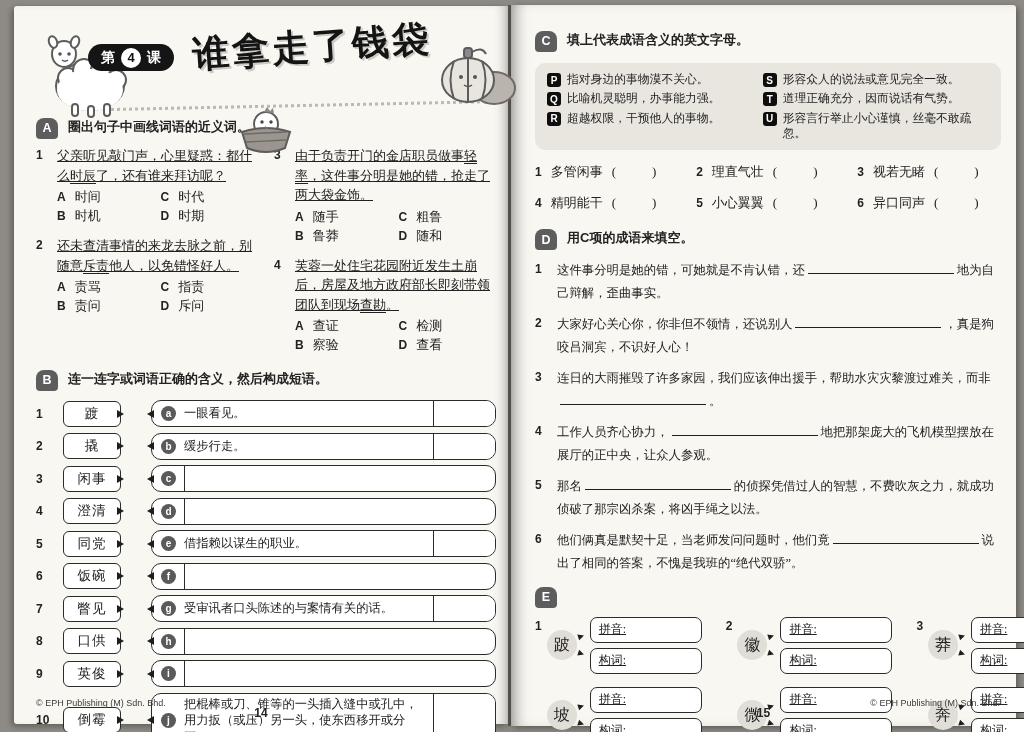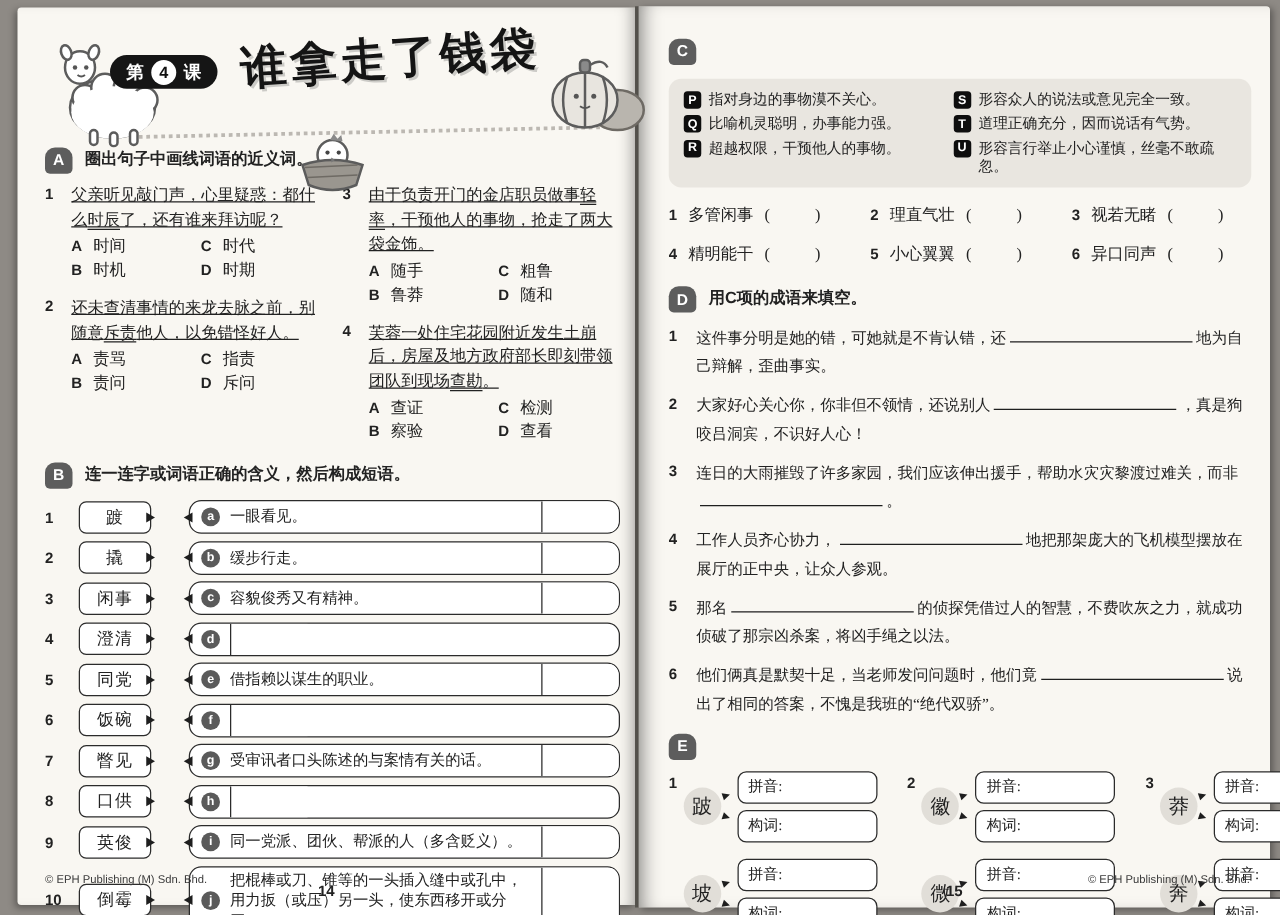--- a/index.html
+++ b/index.html
@@ -128,21 +128,21 @@
   .e-item { display:flex; gap:5px; }
   .e-num { font-family:"Liberation Sans", sans-serif; font-weight:bold; font-size:12px; padding-top:2px; }
   .e-pairs { display:flex; flex-direction:column; gap:13px; }
   .e-pair { display:flex; align-items:center; }
   .e-char { flex:none; width:30px; height:30px; border-radius:50%; background:#e1ded8;
     display:flex; align-items:center; justify-content:center; font-size:16px; }
   .e-arrows { display:flex; flex-direction:column; gap:12px; margin:0 3px 0 1px; }
   .ea { width:0; height:0; border:3.5px solid transparent; border-left:6px solid #1e1e1e; }
   .ea1 { transform:rotate(-18deg); }
   .ea2 { transform:rotate(18deg); }
-  .e-boxes { display:flex; flex-direction:column; gap:5px; }
+  .e-boxes { display:flex; flex-direction:column; gap:5px;text-decoration:underline; }
   .e-box { width:112px; height:26px; border:1.3px solid #2b2b2b; border-radius:7px; background:#fff;
     display:flex; align-items:center; padding-left:8px; font-size:12px; }
 
   .pr-pagenum { position:absolute; left:0; right:0; bottom:6px; text-align:center;
     font-family:"Liberation Sans", sans-serif; font-weight:bold; font-size:12px; }
   .pr-copy { position:absolute; right:16px; bottom:18px;
     font-family:"Liberation Sans", sans-serif; font-size:9px; color:#3a3a3a; }
 </style>
 </head>
 <body>
@@ -273,21 +273,21 @@
                     <span>斥问</span>
                   </div>
 
               </div>
             </div>
           </div>
 
           <div class="a-q">
             <span class="q-num">3</span>
             <div class="q-body">
-              <p class="q-text"><span>由于负责开门的金店职员做事</span><span class="u">轻率</span><span>，干预他人的事物，抢走了两大袋金饰。</span></p>
+              <p class="q-text"><span>由于负责开门的金店职员做事</span><span class="u">轻率</span><span>，这件事分明是她的错，抢走了两大袋金饰。</span></p>
               <div class="opts">
 
                   <div class="opt">
                     <span class="opt-letter">A</span>
                     <span>随手</span>
                   </div>
 
                   <div class="opt">
                     <span class="opt-letter">C</span>
                     <span>粗鲁</span>
@@ -381,21 +381,20 @@
             <div class="b-row">
               <span class="b-num">3</span>
               <span class="b-word">
                 <span>闲事</span>
                 <span class="tri-r"></span>
               </span>
               <div class="b-def-wrap">
                 <span class="tri-l"></span>
                 <div class="b-def-box">
                   <span class="b-letter">c</span>
-                  <span class="b-def">容貌俊秀又有精神。</span>
                   <span class="b-cell"></span>
                 </div>
               </div>
             </div>
 
             <div class="b-row">
               <span class="b-num">4</span>
               <span class="b-word">
                 <span>澄清</span>
                 <span class="tri-r"></span>
@@ -474,21 +473,20 @@
             <div class="b-row">
               <span class="b-num">9</span>
               <span class="b-word">
                 <span>英俊</span>
                 <span class="tri-r"></span>
               </span>
               <div class="b-def-wrap">
                 <span class="tri-l"></span>
                 <div class="b-def-box">
                   <span class="b-letter">i</span>
-                  <span class="b-def">同一党派、团伙、帮派的人（多含贬义）。</span>
                   <span class="b-cell"></span>
                 </div>
               </div>
             </div>
 
             <div class="b-row">
               <span class="b-num">10</span>
               <span class="b-word">
                 <span>倒霉</span>
                 <span class="tri-r"></span>
@@ -511,20 +509,21 @@
     <div class="pl-pagenum">14</div>
   </div>
 
   <div class="spine"></div>
 
   <div class="page page-right">
     <div class="pr-content">
 
       <div class="sec-head">
         <span class="sec-badge">C</span>
+        <span>填上代表成语含义的英文字母。</span>
       </div>
 
       <div class="c-key">
 
           <div class="key-item">
             <span class="key-letter">P</span>
             <span>指对身边的事物漠不关心。</span>
           </div>
 
           <div class="key-item">

